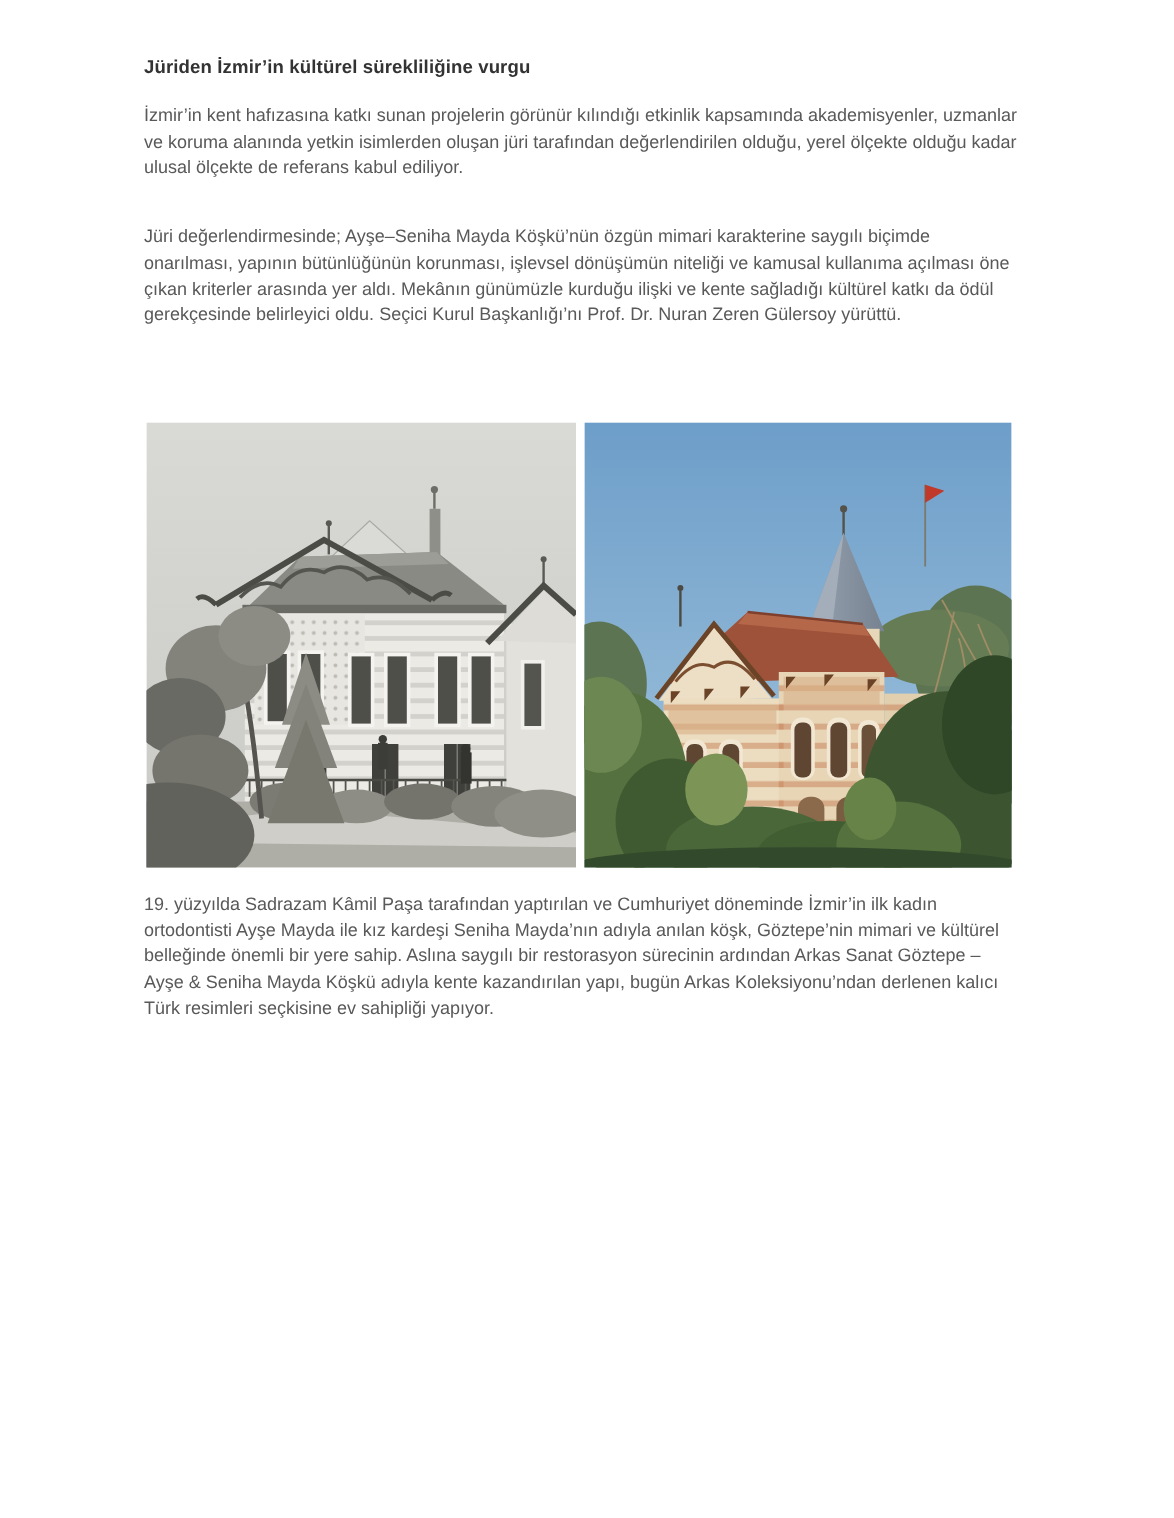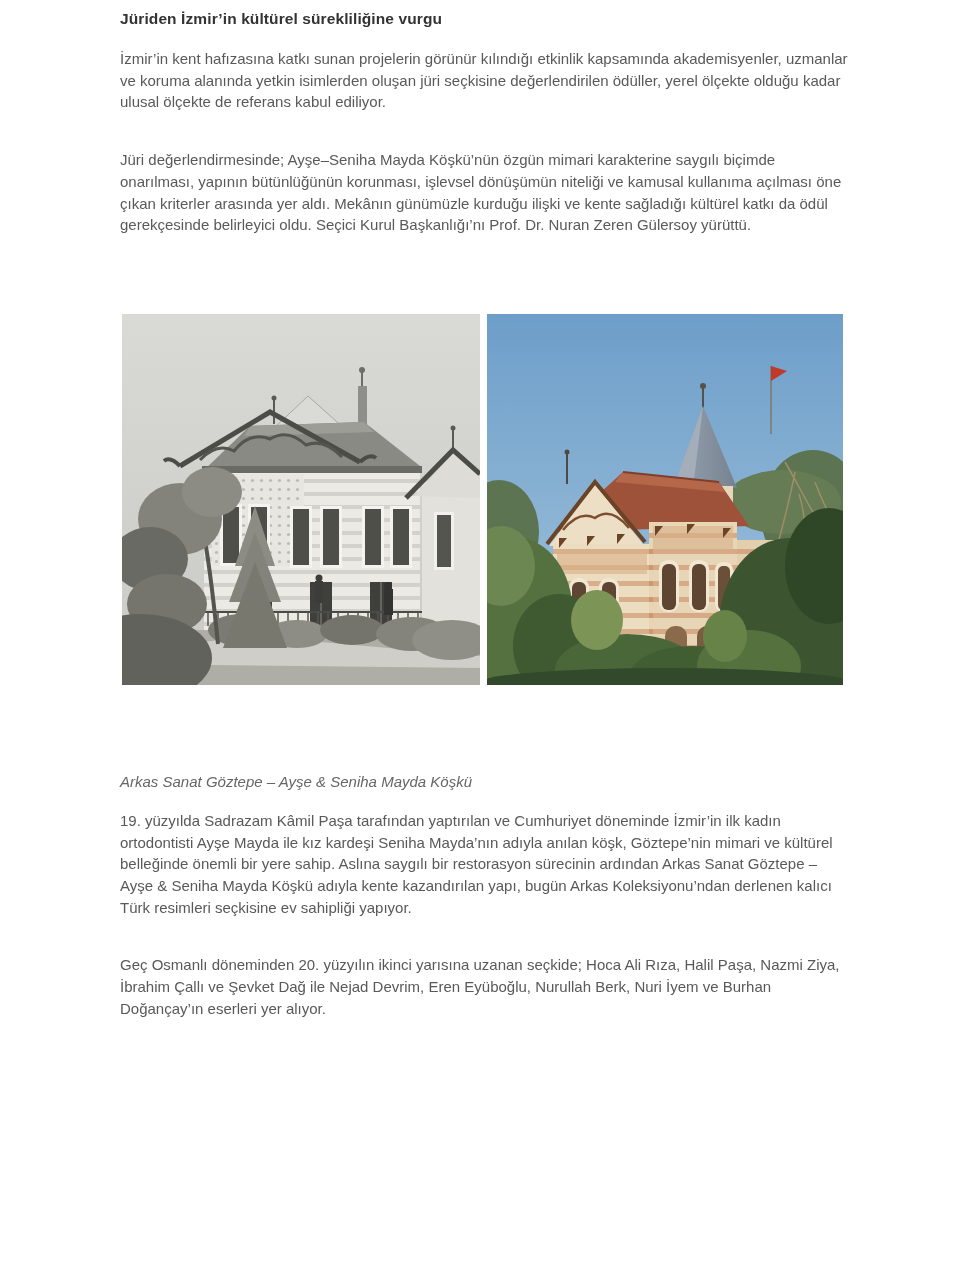--- a/index.html
+++ b/index.html
@@ -15,20 +15,21 @@
   .content {
     padding: 9px 108px 0 120px;
     width: 978px;
   }
   h1.h, h2.h {
     font-size: 15.5px;
     line-height: 19px;
     font-weight: bold;
     color: var(--heading-text, #333333);
     letter-spacing: 0.1px;
+    margin-top: 38px;
   }
   p.body {
     margin-top: 20px;
     font-size: 15px;
     line-height: 21.7px;
     color: var(--body-text, #595959);
     max-width: 730px;
   }
   p.body + p.body { margin-top: 36px; }
   figure.photos {
@@ -51,21 +52,21 @@
   p.body.last { margin-top: 17px; }
 </style>
 </head>
 <body>
 
 <div class="page">
   <article class="content">
 
     <h1 class="h">Jüriden İzmir’in kültürel sürekliliğine vurgu</h1>
 
-    <p class="body">İzmir’in kent hafızasına katkı sunan projelerin görünür kılındığı etkinlik kapsamında akademisyenler, uzmanlar ve koruma alanında yetkin isimlerden oluşan jüri seçkisine değerlendirilen ödüller, yerel ölçekte olduğu kadar ulusal ölçekte de referans kabul ediliyor.</p>
+    <p class="body">İzmir’in kent hafızasına katkı sunan projelerin görünür kılındığı etkinlik kapsamında akademisyenler, uzmanlar ve koruma alanında yetkin isimlerden oluşan jüri tarafından değerlendirilen olduğu, yerel ölçekte olduğu kadar ulusal ölçekte de referans kabul ediliyor.</p>
 
     <p class="body">Jüri değerlendirmesinde; Ayşe–Seniha Mayda Köşkü’nün özgün mimari karakterine saygılı biçimde onarılması, yapının bütünlüğünün korunması, işlevsel dönüşümün niteliği ve kamusal kullanıma açılması öne çıkan kriterler arasında yer aldı. Mekânın günümüzle kurduğu ilişki ve kente sağladığı kültürel katkı da ödül gerekçesinde belirleyici oldu. Seçici Kurul Başkanlığı’nı Prof. Dr. Nuran Zeren Gülersoy yürüttü.</p>
 
     <figure class="photos">
 
       <svg width="358" height="371" viewBox="0 0 358 371" role="img">
         <defs>
           <linearGradient id="L-sky" x1="0" y1="0" x2="0" y2="1">
             <stop offset="0" stop-color="#d9d9d6"></stop>
             <stop offset="1" stop-color="#c9c9c5"></stop>
@@ -254,21 +255,19 @@
         <ellipse cx="302" cy="312" rx="70" ry="88" fill="#3c5530"></ellipse>
         <ellipse cx="342" cy="252" rx="44" ry="58" fill="#2f4727"></ellipse>
         <ellipse cx="262" cy="352" rx="52" ry="36" fill="#54713e"></ellipse>
         <ellipse cx="110" cy="306" rx="26" ry="30" fill="#7d9457"></ellipse>
         <ellipse cx="238" cy="322" rx="22" ry="26" fill="#688348"></ellipse>
         <ellipse cx="178" cy="370" rx="190" ry="16" fill="#33492b"></ellipse>
       </svg>
 
     </figure>
 
-    <p class="caption">Arkas Sanat Göztepe – Ayşe &amp; Seniha Mayda Köşkü</p>
 
 
     <p class="body after-h2">19. yüzyılda Sadrazam Kâmil Paşa tarafından yaptırılan ve Cumhuriyet döneminde İzmir’in ilk kadın ortodontisti Ayşe Mayda ile kız kardeşi Seniha Mayda’nın adıyla anılan köşk, Göztepe’nin mimari ve kültürel belleğinde önemli bir yere sahip. Aslına saygılı bir restorasyon sürecinin ardından Arkas Sanat Göztepe – Ayşe &amp; Seniha Mayda Köşkü adıyla kente kazandırılan yapı, bugün Arkas Koleksiyonu’ndan derlenen kalıcı Türk resimleri seçkisine ev sahipliği yapıyor.</p>
 
-    <p class="body last">Geç Osmanlı döneminden 20. yüzyılın ikinci yarısına uzanan seçkide; Hoca Ali Rıza, Halil Paşa, Nazmi Ziya, İbrahim Çallı ve Şevket Dağ ile Nejad Devrim, Eren Eyüboğlu, Nurullah Berk, Nuri İyem ve Burhan Doğançay’ın eserleri yer alıyor.</p>
 
   </article>
 </div>
 
 </body></html>

